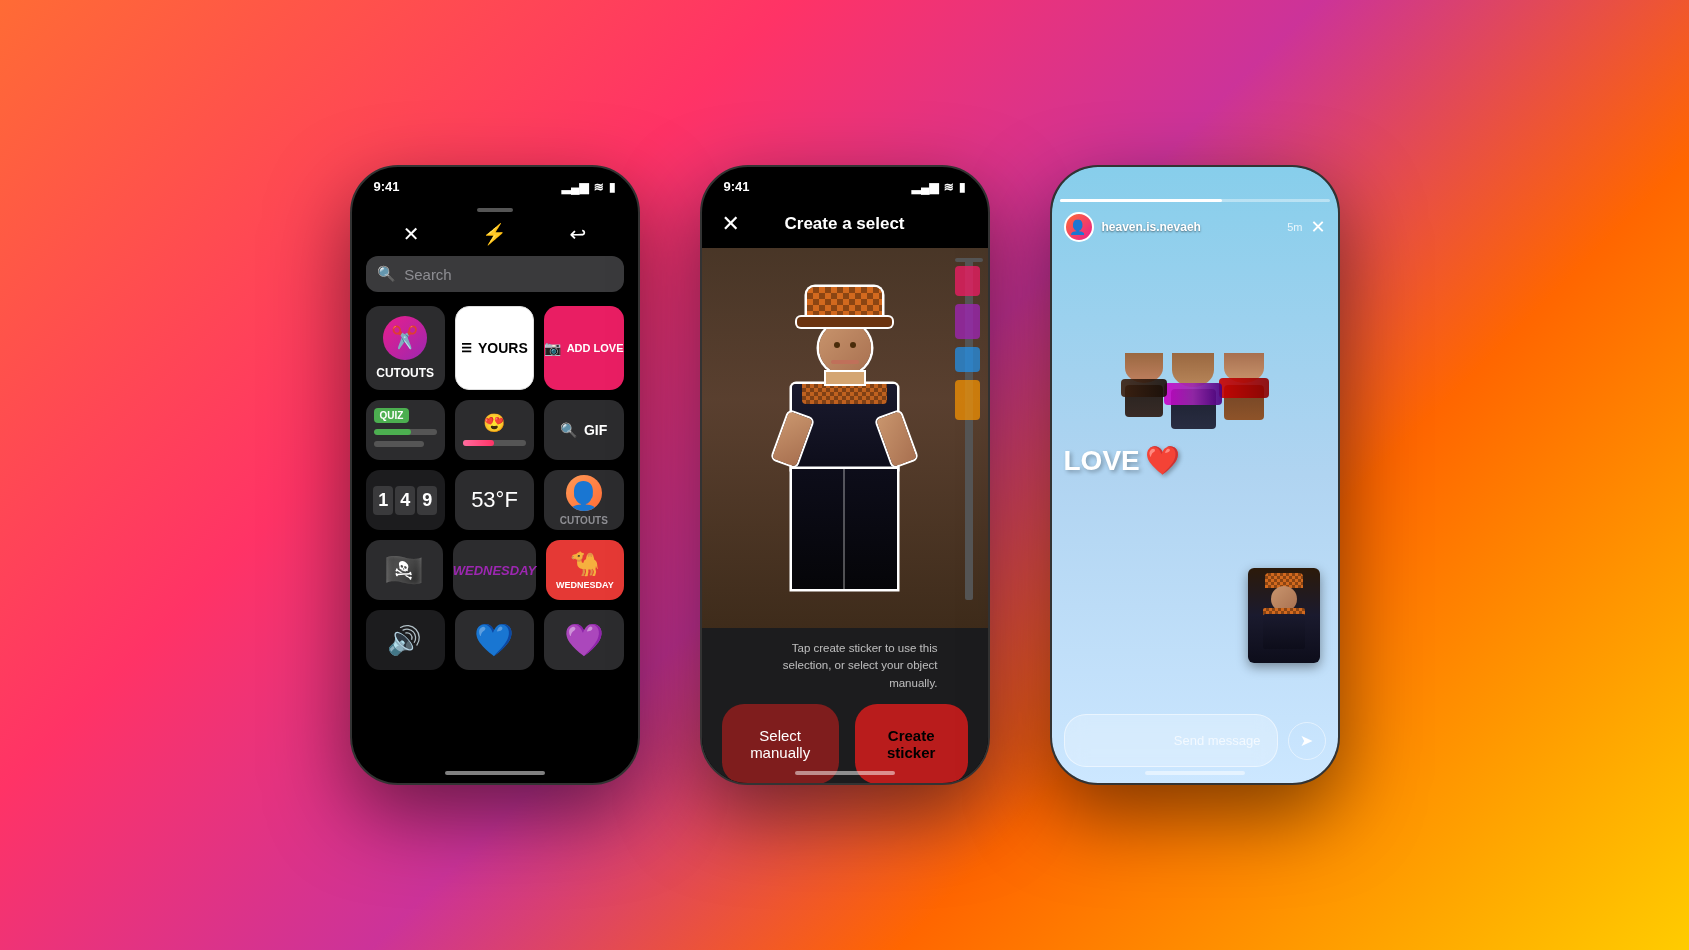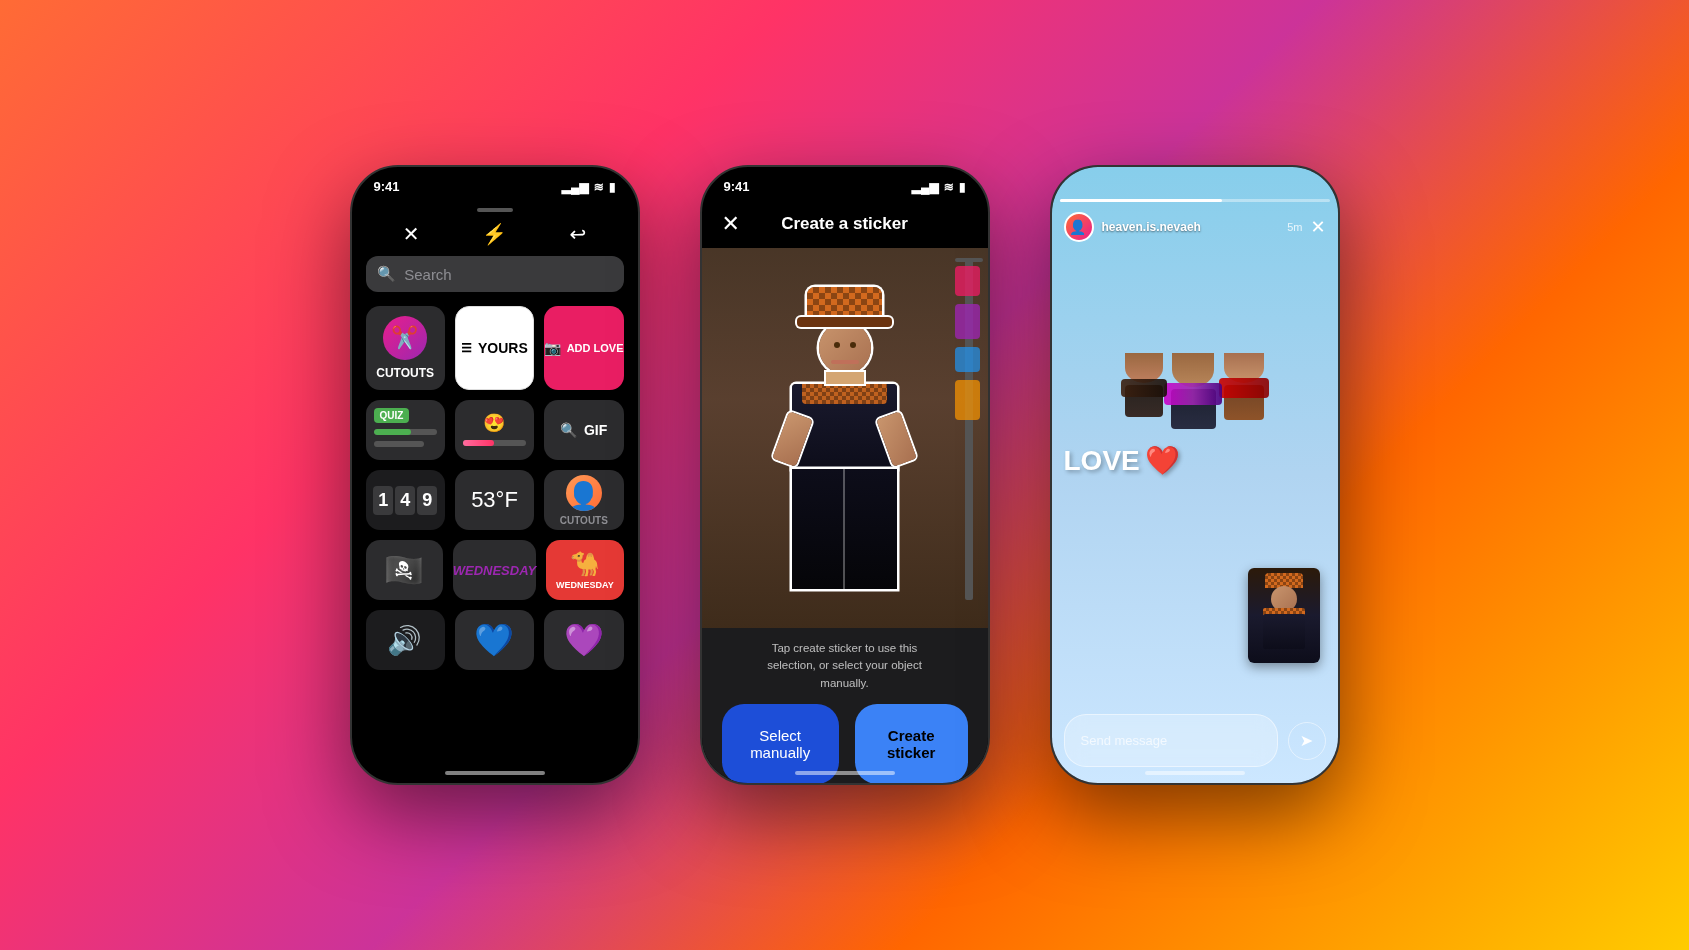--- a/index.html
+++ b/index.html
@@ -413,32 +413,32 @@
 
     .create-actions {
       background: #1c1c1e;
       padding: 12px 20px 20px;
       display: flex;
       justify-content: center;
       gap: 16px;
     }
 
     .btn-select-manually {
-      background: #1d4ed8;
+      background: #7f1d1d;
       color: #fff;
       border: none;
       border-radius: 22px;
       padding: 23px 22px;
       font-size: 15px;
       font-weight: 500;
       cursor: pointer;
     }
 
     .btn-create-sticker {
-      background: #3b82f6;
+      background: #b91c1c;
       color: #000;
       border: none;
       border-radius: 22px;
       padding: 14px 22px;
       font-size: 15px;
       font-weight: 600;
       cursor: pointer;
     }
 
     .story-bg {
@@ -532,20 +532,21 @@
 
     .story-input {
       flex: 1;
       background: rgba(255,255,255,0.25);
       border: 1.5px solid rgba(255,255,255,0.5);
       border-radius: 22px;
       padding: 18px 16px;
       color: rgba(255,255,255,0.8);
       font-size: 13px;
       backdrop-filter: blur(10px);
+      text-align: right;
     }
 
     .send-btn {
       width: 38px;
       height: 38px;
       border-radius: 50%;
       border: 1.5px solid rgba(255,255,255,0.5);
       display: flex;
       align-items: center;
       justify-content: center;
@@ -563,21 +564,21 @@
       align-items: center;
       justify-content: center;
       overflow: hidden;
     }
 
     .hint-text {
       position: absolute;
       bottom: 66px;
       left: 0;
       right: 0;
-      text-align: center;
+      text-align: right;
       color: rgba(255,255,255,0.75);
       font-size: 11.5px;
       line-height: 1.5;
       padding: 0 30px;
     }
 
   </style>
 </head>
 <body>
 
@@ -694,21 +695,21 @@
       <span>9:41</span>
       <div class="status-right">
         <span>▂▄▆</span>
         <span>≋</span>
         <span>▮</span>
       </div>
     </div>
 
     <div class="create-header">
       <span class="close-btn">✕</span>
-      <span class="create-title">Create a sticker</span>
+      <span class="create-title">Create a select</span>
     </div>
 
     <div class="create-screen-bg">
 
       <div style="position:absolute; inset:0; background: linear-gradient(180deg, #4a3728 0%, #5a4030 40%, #3d2b1a 100%); opacity:0.9;"></div>
 
       <div style="position:absolute; right:15px; top:10px; width:8px; height:90%; background:#555; border-radius:2px;"></div>
       <div style="position:absolute; right:5px; top:10px; width:28px; height:4px; background:#555; border-radius:2px;"></div>
 
       <div style="position:absolute; right:8px; top:18px; display:flex; flex-direction:column; gap:8px;">

